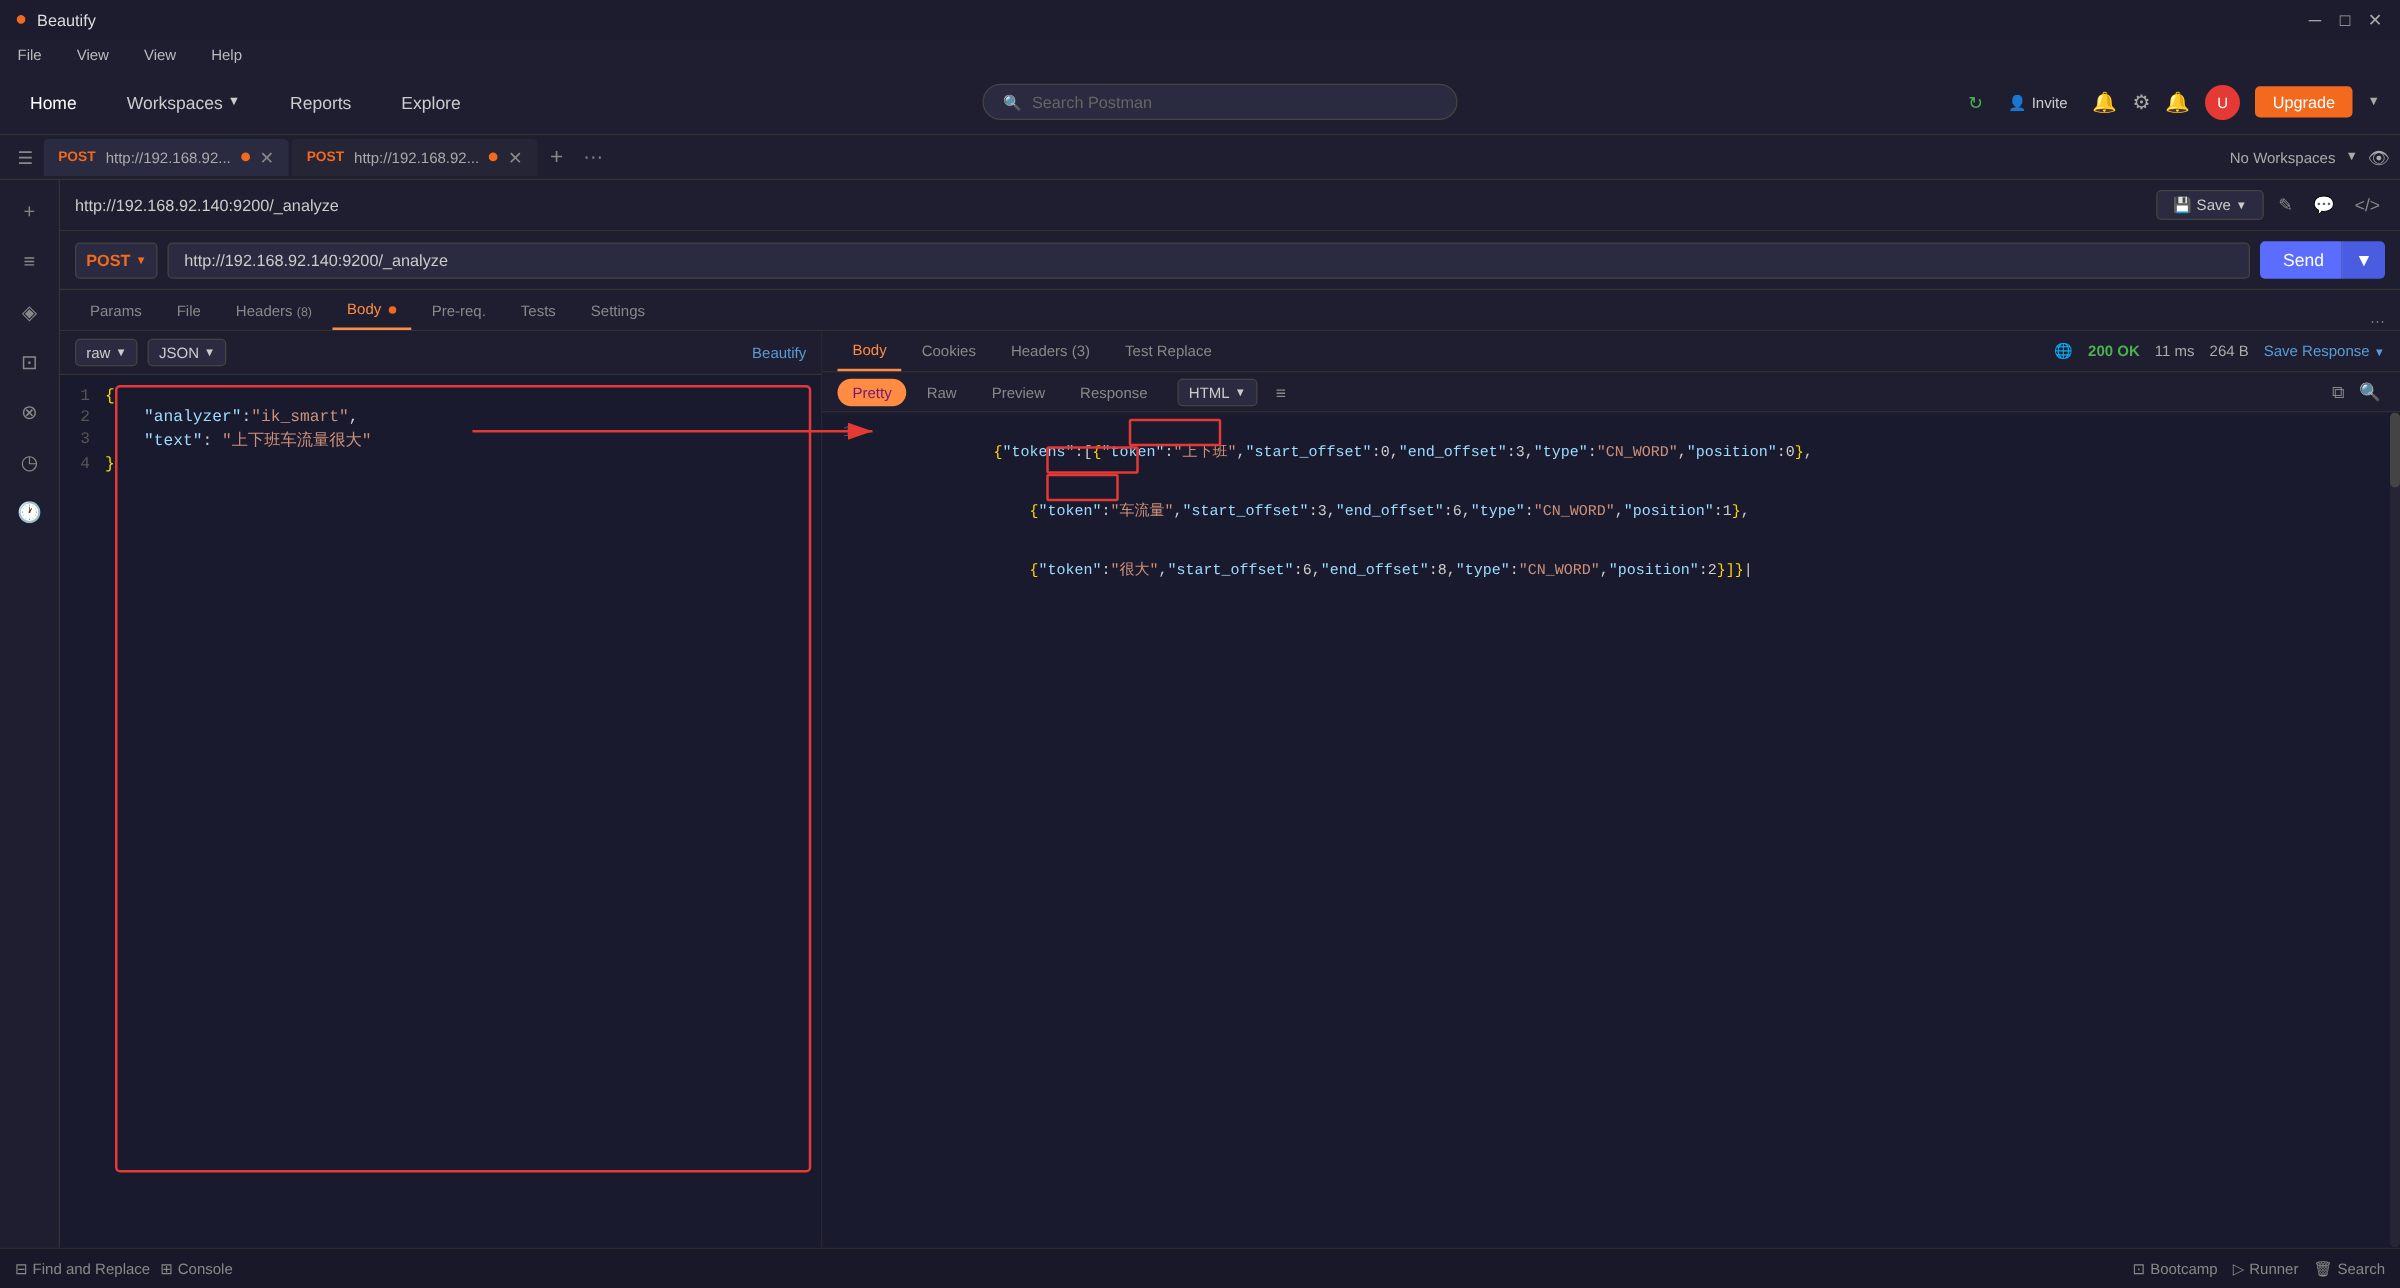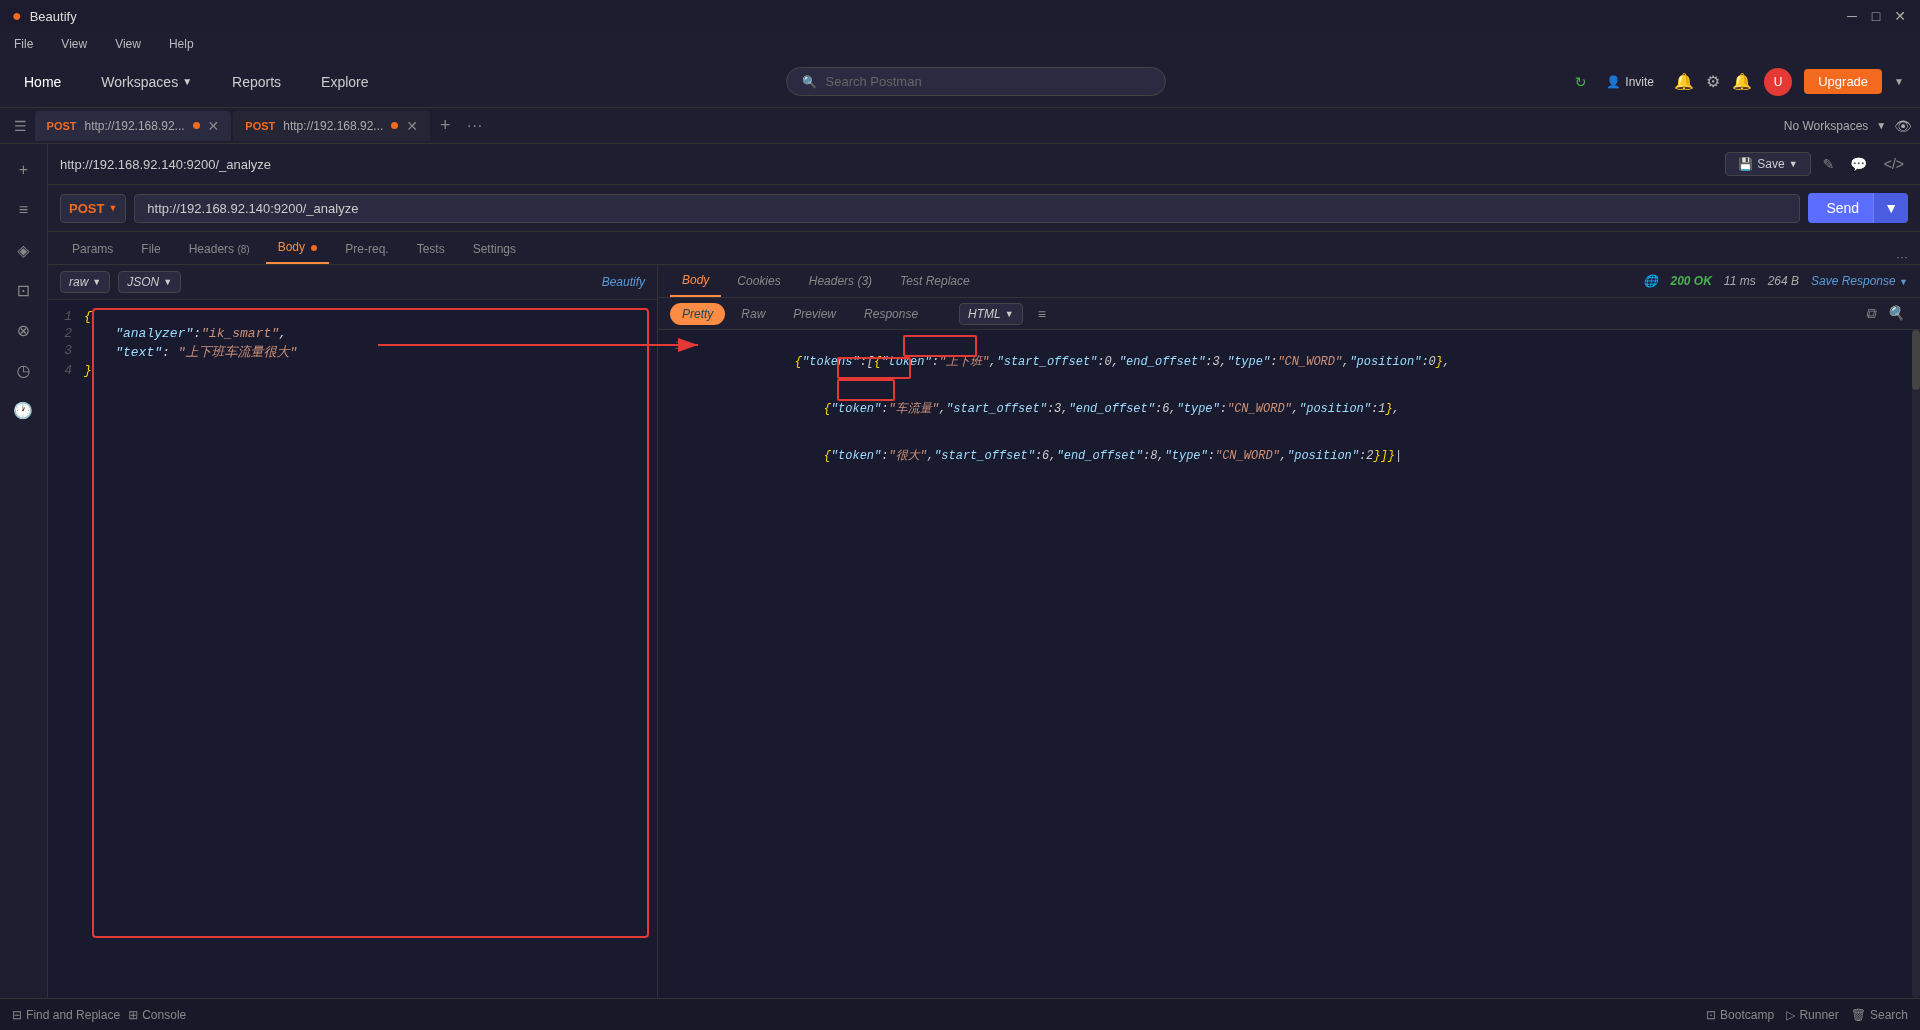--- a/index.html
+++ b/index.html
@@ -214,21 +214,20 @@
     }
     .req-tab.active { color: #ff8c42; border-bottom: 2px solid #ff8c42; }
     .req-tab-dot { width: 6px; height: 6px; border-radius: 50%; background: #f36a1f; display: inline-block; margin-left: 3px; vertical-align: middle; }
     .req-tab-more { margin-left: auto; color: #888; cursor: pointer; }
 
     
     .panels {
       display: flex;
       flex: 1;
       overflow: hidden;
-      font-style: italic;
     }
 
     
     .left-panel {
       width: 610px;
       display: flex;
       flex-direction: column;
       border-right: 1px solid #333;
       background: #1a1a2e;
     }
@@ -351,21 +350,21 @@
     }
     .format-btn {
       padding: 4px 12px;
       font-size: 12px;
       color: #888;
       cursor: pointer;
       border-radius: 3px;
     }
     .format-btn.active {
       background: #ff8c42;
-      color: #0c4a6e;
+      color: #701a75;
       border-radius: 12px;
     }
     .html-select {
       background: #2a2a40;
       border: 1px solid #444;
       border-radius: 4px;
       padding: 3px 8px;
       color: #ccc;
       font-size: 12px;
       cursor: pointer;
@@ -589,21 +588,21 @@
               <span style="font-size:9px;">▼</span>
             </span>
           </div>
         </div>
 
         <div class="resp-format-bar">
           <span class="format-btn active">Pretty</span>
           <span class="format-btn">Raw</span>
           <span class="format-btn">Preview</span>
           <span class="format-btn">Response</span>
-          <div class="html-select" style="margin-left:25px;">
+          <div class="html-select" style="margin-left:8px;">
             <span>HTML</span>
             <span style="font-size:9px;">▼</span>
           </div>
           <span class="format-icon-btn" style="margin-left:8px;">≡</span>
           <div class="format-right">
             <span class="format-icon-btn">⧉</span>
             <span class="format-icon-btn">🔍</span>
           </div>
         </div>
 

